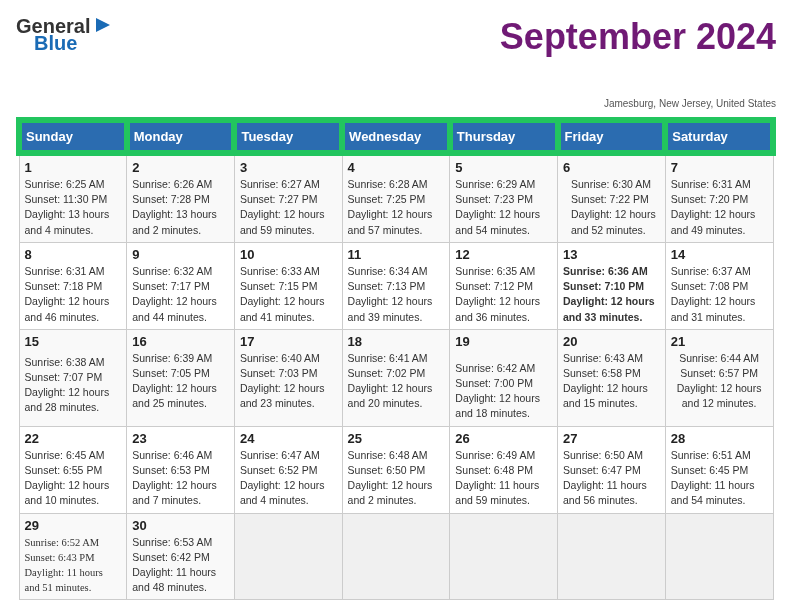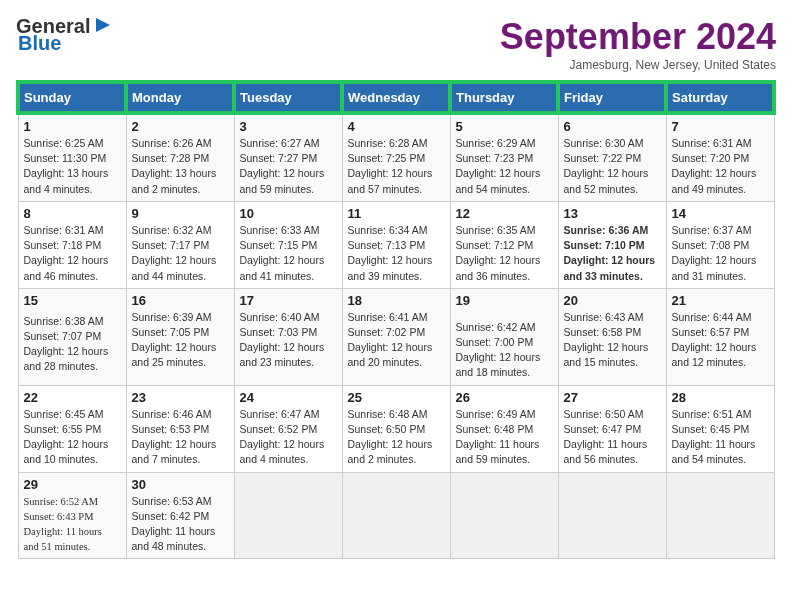--- a/index.html
+++ b/index.html
@@ -29,36 +29,37 @@
     }
     .title-area {
       text-align: right;
     }
     .month-title {
       font-size: 36px;
       font-weight: bold;
       color: #701a75;
     }
     .location-title {
-      font-size: 12px;
+      font-size: 10px;
       color: #555;
+      margin-top: 40px;
     }
     table {
       width: 100%;
       border-collapse: collapse;
       font-size: 11px;
     }
     thead tr th {
       background-color: #2b6cb0;
       color: #fff;
       padding: 6px 4px;
       text-align: left;
       font-size: 13px;
       font-weight: bold;
-      border: 4px solid #22c55e;
+      border: 6px solid #22c55e;
     }
     tbody tr td {
       border: 1px solid #ccc;
       padding: 4px 5px;
       vertical-align: top;
       width: calc(100% / 7);
       height: 80px;
       background: #fff;
     }
     tbody tr:nth-child(odd) td {
@@ -90,21 +91,21 @@
   <div class="logo">
     <div style="display:flex;align-items:center;">
       <span class="logo-text">
         <span>General</span>
       </span>
 
       <svg width="22" height="22" viewBox="0 0 22 22" style="margin-left:2px;margin-top:-2px;">
         <polygon points="4,4 18,11 4,18" fill="#1a6bb5"></polygon>
       </svg>
     </div>
-    <div style="margin-top:-4px;margin-left:2px;">
+    <div style="margin-top:-4px;margin-left:18px;">
       <span style="font-size:20px;font-weight:bold;color:#1a6bb5;">Blue</span>
     </div>
   </div>
   <div class="title-area">
     <div class="month-title">September 2024</div>
     <div class="location-title">Jamesburg, New Jersey, United States</div>
   </div>
 </div>
 
 <table>
@@ -151,21 +152,21 @@
         </td>
         <td>
           <span class="day-num">5</span>
           <div class="day-info" style="white-space: pre-line;">Sunrise: 6:29 AM
 Sunset: 7:23 PM
 Daylight: 12 hours
 and 54 minutes.</div>
         </td>
         <td>
           <span class="day-num">6</span>
-          <div class="day-info" style="white-space: pre-line;">Sunrise: 6:30 AM
+          <div class="day-info" style="white-space: pre-line; margin-left: 8px;">Sunrise: 6:30 AM
 Sunset: 7:22 PM
 Daylight: 12 hours
 and 52 minutes.</div>
         </td>
         <td>
           <span class="day-num">7</span>
           <div class="day-info" style="white-space: pre-line;">Sunrise: 6:31 AM
 Sunset: 7:20 PM
 Daylight: 12 hours
 and 49 minutes.</div>
@@ -260,21 +261,21 @@
         </td>
         <td>
           <span class="day-num">20</span>
           <div class="day-info" style="white-space: pre-line;">Sunrise: 6:43 AM
 Sunset: 6:58 PM
 Daylight: 12 hours
 and 15 minutes.</div>
         </td>
         <td>
           <span class="day-num">21</span>
-          <div class="day-info" style="white-space: pre-line;">Sunrise: 6:44 AM
+          <div class="day-info" style="white-space: pre-line; text-align: center;">Sunrise: 6:44 AM
 Sunset: 6:57 PM
 Daylight: 12 hours
 and 12 minutes.</div>
         </td>
       </tr>
       <tr>
         <td>
           <span class="day-num">22</span>
           <div class="day-info" style="white-space: pre-line;">Sunrise: 6:45 AM
 Sunset: 6:55 PM

